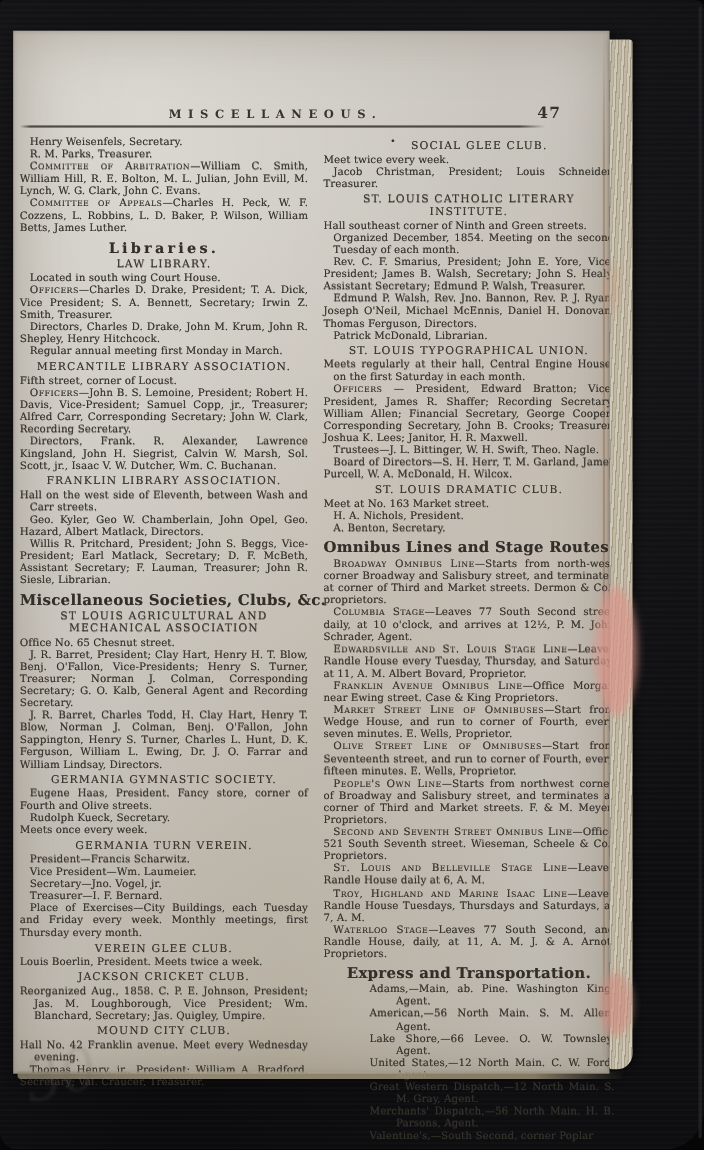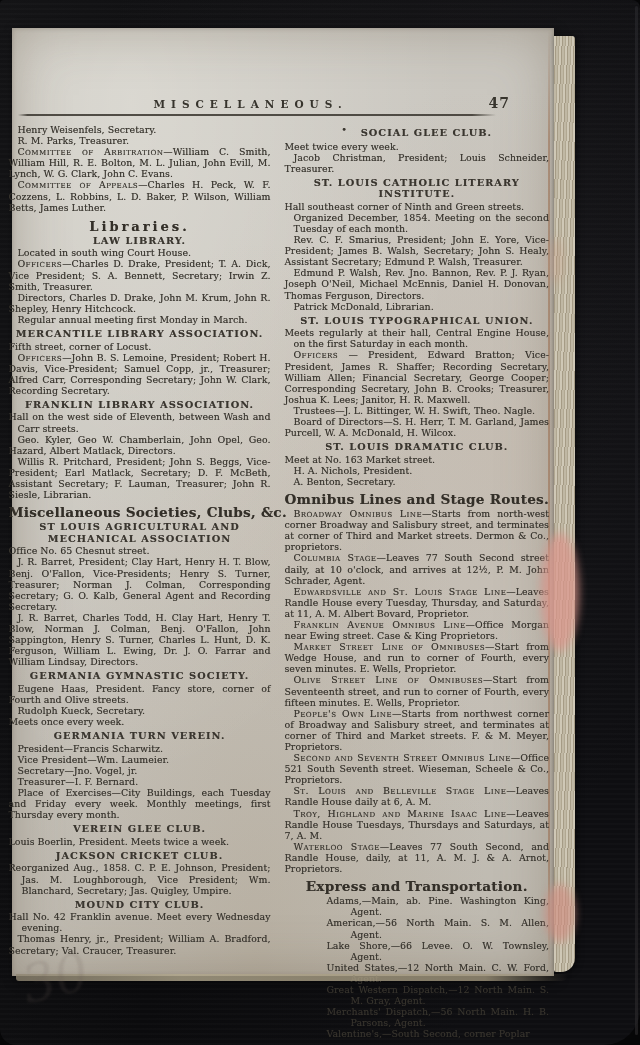--- a/index.html
+++ b/index.html
@@ -40,36 +40,36 @@
   .ghost{position:absolute;left:22px;top:948px;font-size:52px;font-style:italic;
       color:rgba(105,95,85,.16);transform:rotate(-14deg);filter:blur(1.2px);}
   
   .page-header{position:absolute;top:70px;left:0;right:0;height:22px;color:#37342d;}
   .ph-title{position:absolute;left:0;width:88%;text-align:center;font-size:10.5px;
       font-weight:bold;letter-spacing:6px;}
   .ph-num{position:absolute;right:44px;top:-3px;font-size:14px;font-weight:bold;letter-spacing:1px;}
   .ph-rule{position:absolute;top:16px;left:6px;width:478px;height:2px;
       background:linear-gradient(90deg,rgba(56,52,45,0),rgba(56,52,45,.85) 2%,rgba(56,52,45,.85) 95%,rgba(56,52,45,0));}
   
-  .content{position:absolute;top:96px;left:6px;right:5px;bottom:8px;display:flex;justify-content:flex-end;}
+  .content{position:absolute;top:96px;left:6px;right:5px;bottom:8px;display:flex;}
   .col{font-size:9.3px;line-height:11.1px;color:#37342d;text-align:justify;
       text-shadow:.2px .2px .3px rgba(55,50,45,.55);letter-spacing:.1px;}
   .col-left{width:262px;padding-right:6px;}
   .divider{width:1px;height:820px;margin:1px 3px 0 0;
       background:linear-gradient(rgba(60,55,48,.8) 92%, rgba(60,55,48,0));}
   .col-right{flex:1;padding-left:5px;}
   
   .para{margin:0;text-indent:9px;}
   .para.flush{text-indent:0;}
   .para.inset{text-indent:0;padding-left:9px;}
   .para.hang{text-indent:-9px;padding-left:9px;}
   .para.hang12{text-indent:-13px;padding-left:13px;}
   .para.hang24{text-indent:-24px;padding-left:24px;margin-left:42px;}
   .sc{font-variant:small-caps;letter-spacing:.5px;}
-  h3.sub{margin:3px 0 1px;font-size:9.7px;line-height:11.5px;font-weight:bold;text-align:center;
+  h3.sub{margin:3px 0 1px;font-size:9.7px;line-height:11.5px;font-weight:normal;text-align:center;
       letter-spacing:1.1px;text-indent:0;color:#3a362f;}
   h2.major{margin:6px 0 2px;font-weight:bold;text-align:center;white-space:nowrap;color:#332f28;}
   h2.display-xl{font-size:13px;letter-spacing:3px;word-spacing:3px;margin:8px 0 3px;}
   h2.display{font-size:13.5px;letter-spacing:.3px;margin:7px 0 3px;}
   .speck{display:inline-block;font-size:8px;position:relative;top:-4px;margin-right:13px;}
 </style>
 </head>
 <body>
 
 <div class="scene">
@@ -93,20 +93,21 @@
           <p class="para indent"><span class="sc">Committee of Appeals</span>—Charles H. Peck, W. F. Cozzens, L. Robbins, L. D. Baker, P. Wilson, William Betts, James Luther.</p>
           <h2 class="major display-xl">Libraries.</h2>
           <h3 class="sub">LAW LIBRARY.</h3>
           <p class="para indent">Located in south wing Court House.</p>
           <p class="para indent"><span class="sc">Officers</span>—Charles D. Drake, President; T. A. Dick, Vice President; S. A. Bennett, Secretary; Irwin Z. Smith, Treasurer.</p>
           <p class="para indent">Directors, Charles D. Drake, John M. Krum, John R. Shepley, Henry Hitchcock.</p>
           <p class="para indent">Regular annual meeting first Monday in March.</p>
           <h3 class="sub">MERCANTILE LIBRARY ASSOCIATION.</h3>
           <p class="para flush">Fifth street, corner of Locust.</p>
           <p class="para indent"><span class="sc">Officers</span>—John B. S. Lemoine, President; Robert H. Davis, Vice-President; Samuel Copp, jr., Treasurer; Alfred Carr, Corresponding Secretary; John W. Clark, Recording Secretary.</p>
+          <p class="para indent">Directors, Frank. R. Alexander, Lawrence Kingsland, John H. Siegrist, Calvin W. Marsh, Sol. Scott, jr., Isaac V. W. Dutcher, Wm. C. Buchanan.</p>
           <h3 class="sub">FRANKLIN LIBRARY ASSOCIATION.</h3>
           <p class="para hang">Hall on the west side of Eleventh, between Wash and Carr streets.</p>
           <p class="para indent">Geo. Kyler, Geo W. Chamberlain, John Opel, Geo. Hazard, Albert Matlack, Directors.</p>
           <p class="para indent">Willis R. Pritchard, President; John S. Beggs, Vice-President; Earl Matlack, Secretary; D. F. McBeth, Assistant Secretary; F. Lauman, Treasurer; John R. Siesle, Librarian.</p>
           <h2 class="major display">Miscellaneous Societies, Clubs, &amp;c.</h2>
           <h3 class="sub">ST LOUIS AGRICULTURAL AND MECHANICAL ASSOCIATION</h3>
           <p class="para flush">Office No. 65 Chesnut street.</p>
           <p class="para indent">J. R. Barret, President; Clay Hart, Henry H. T. Blow, Benj. O'Fallon, Vice-Presidents; Henry S. Turner, Treasurer; Norman J. Colman, Corresponding Secretary; G. O. Kalb, General Agent and Recording Secretary.</p>
           <p class="para indent">J. R. Barret, Charles Todd, H. Clay Hart, Henry T. Blow, Norman J. Colman, Benj. O'Fallon, John Sappington, Henry S. Turner, Charles L. Hunt, D. K. Ferguson, William L. Ewing, Dr. J. O. Farrar and William Lindsay, Directors.</p>
           <h3 class="sub">GERMANIA GYMNASTIC SOCIETY.</h3>

